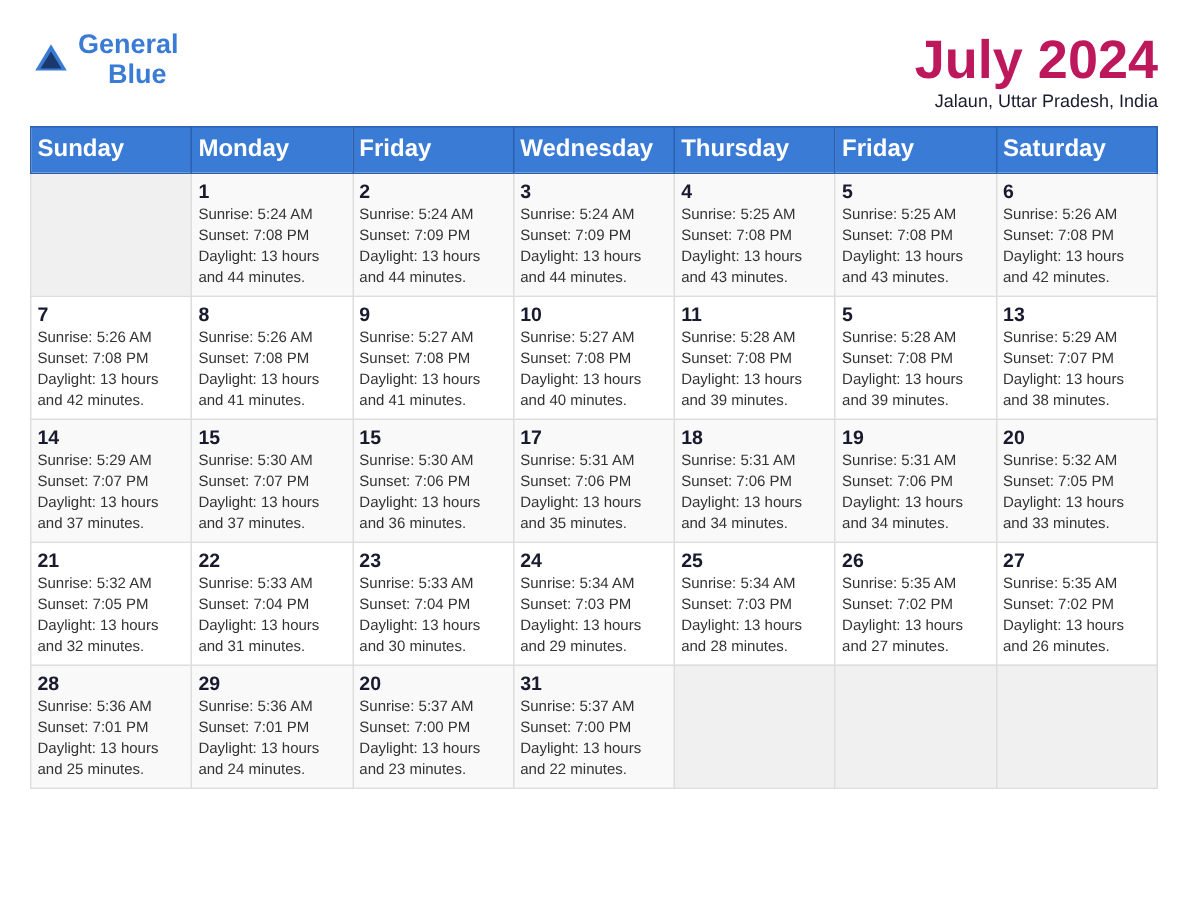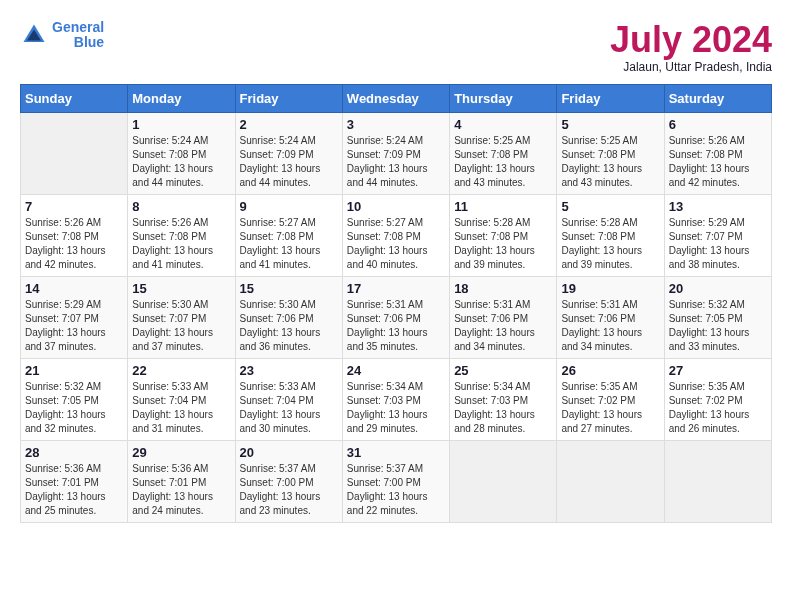--- a/index.html
+++ b/index.html
@@ -15,25 +15,24 @@
       justify-content: space-between;
       align-items: flex-start;
       margin-bottom: 10px;
     }
     .logo {
       display: flex;
       align-items: center;
       gap: 4px;
     }
     .logo-text {
-      font-size: 14px;
+      font-size: 18px;
       font-weight: bold;
       color: #1a1a2e;
       line-height: 1.1;
-      text-align: right;
     }
     .logo-text span {
       color: #3a7bd5;
     }
     .logo-icon {
       width: 28px;
       height: 28px;
     }
     .title-block {
       text-align: right;
@@ -49,21 +48,21 @@
       color: #1a1a2e;
     }
     .calendar {
       width: 100%;
       border-collapse: collapse;
       font-size: 11px;
     }
     .calendar thead tr th {
       background-color: #3a7bd5;
       color: #fff;
-      font-size: 13px;
+      font-size: 16px;
       font-weight: bold;
       padding: 6px 4px;
       text-align: left;
       border: 1px solid #2a60b0;
       margin-left: 24px;
     }
     .calendar tbody tr td {
       vertical-align: top;
       padding: 4px 4px;
       border: 1px solid #ddd;
@@ -95,21 +94,21 @@
 <body>
 
 <div class="header">
   <div class="logo">
     <svg class="logo-icon" viewBox="0 0 40 40">
       <polygon points="20,5 35,30 5,30" fill="#3a7bd5"></polygon>
       <polygon points="20,12 30,28 10,28" fill="#1a3a6e"></polygon>
     </svg>
     <div class="logo-text">
       <div><span>General</span></div>
-      <div style="color:#3a7bd5;">Blue</div>
+      <div style="color:#3a7bd5;margin-left:20px;">Blue</div>
     </div>
   </div>
   <div class="title-block">
     <div class="month-year">July 2024</div>
     <div class="location">Jalaun, Uttar Pradesh, India</div>
   </div>
 </div>
 
 <table class="calendar">
   <thead>

